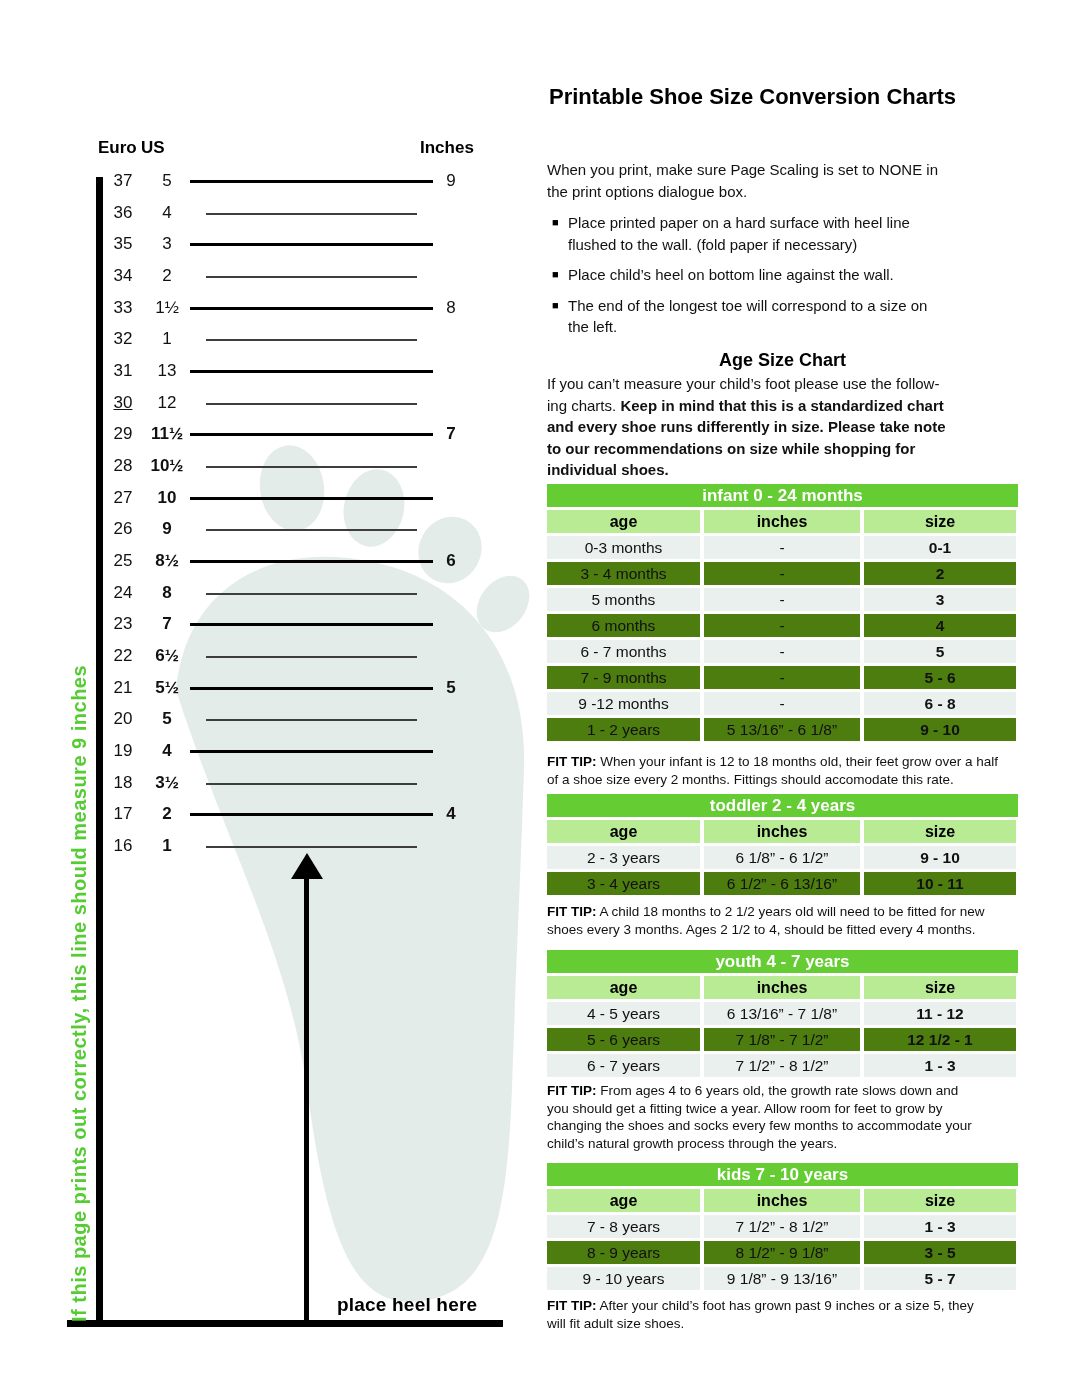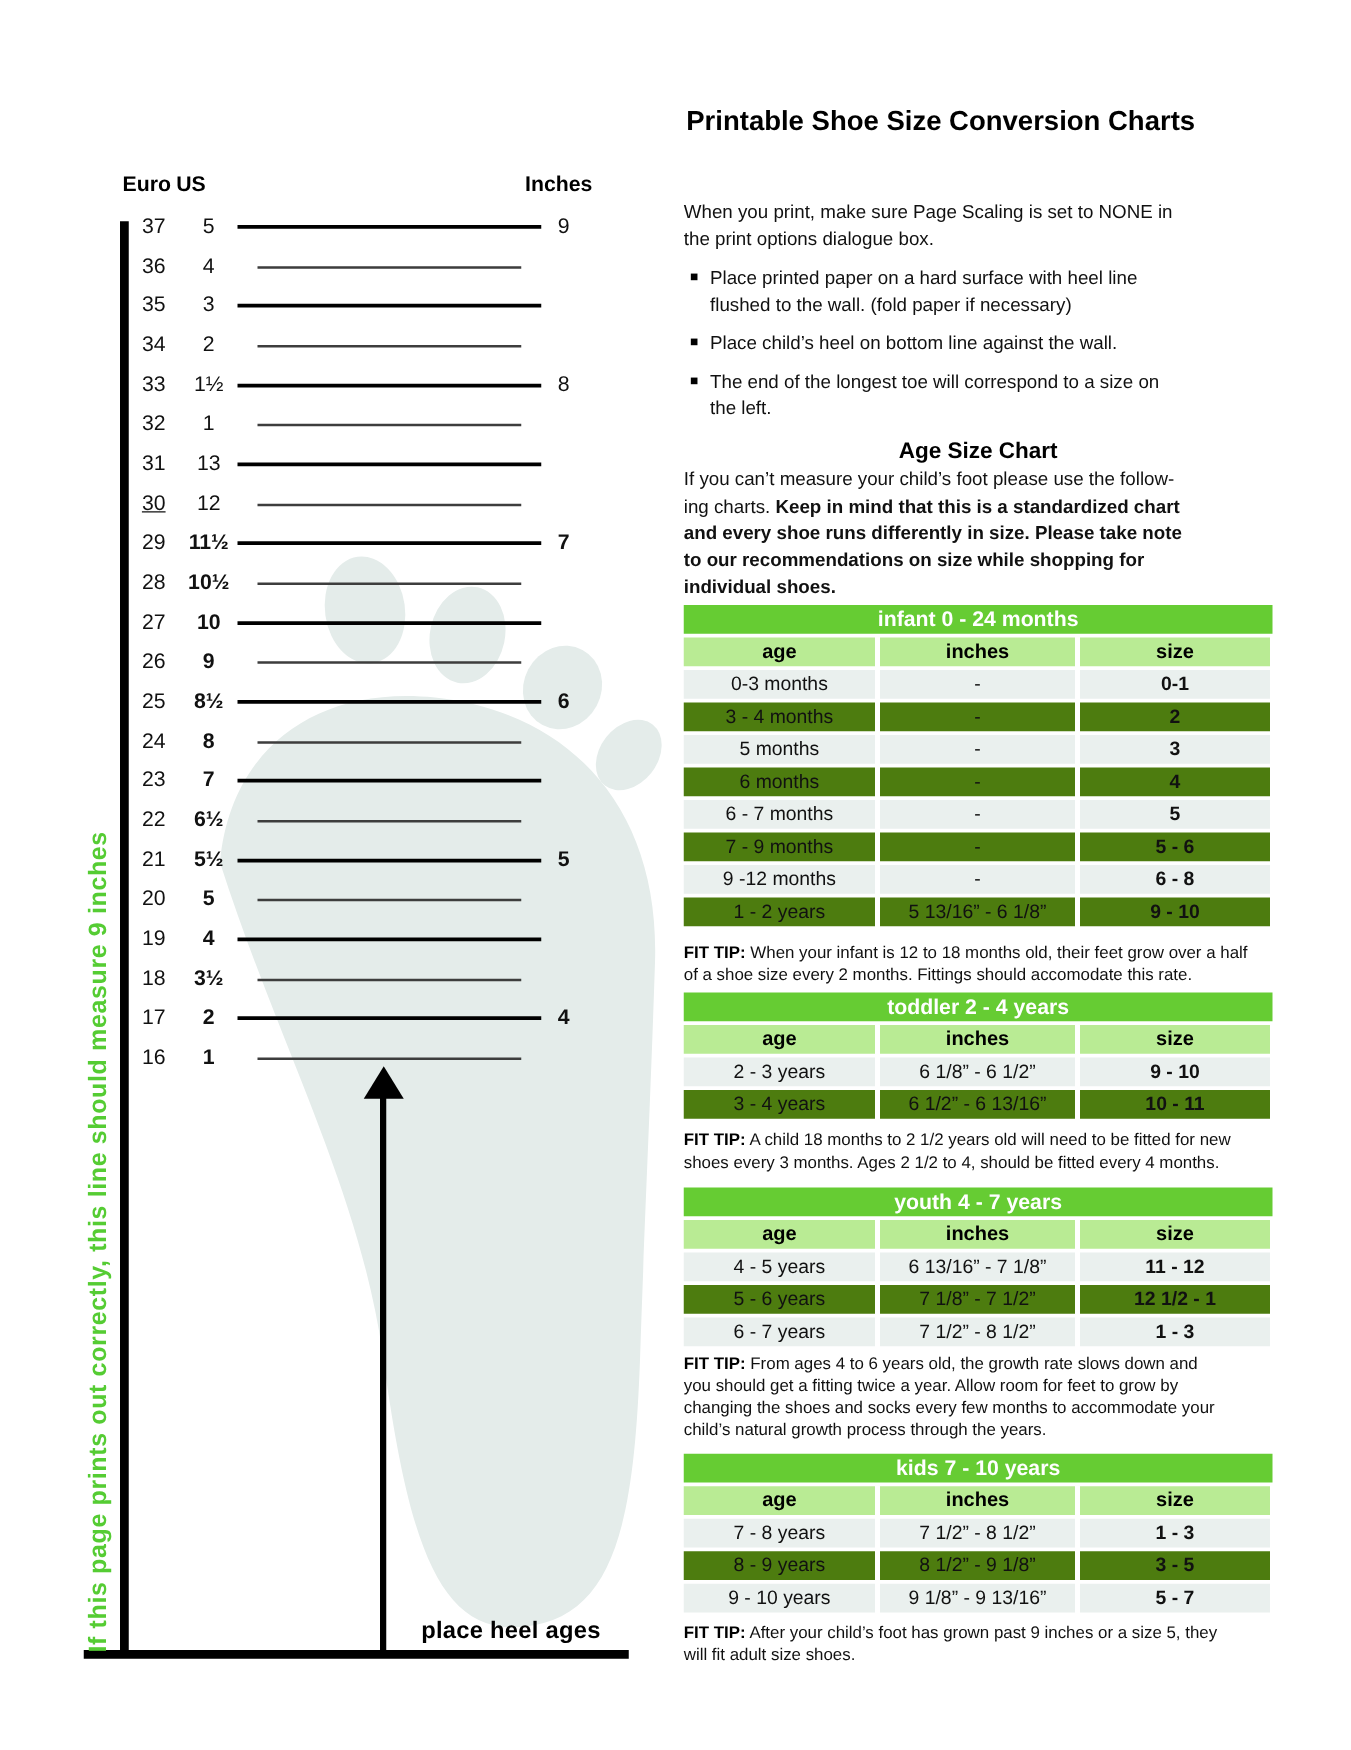--- a/index.html
+++ b/index.html
@@ -189,21 +189,21 @@
       <div class="us-label bold" style="left:141px;width:52px;top:835px;">1</div>
       <div class="tick-line tick-thin" style="left:206px;width:211px;top:846px;height:2px;"></div>
     </div>
 
   <div class="left-bar"></div>
   <div class="heel-line"></div>
   <div class="arrow-shaft"></div>
   <div class="arrow-head"></div>
 
   <div class="vertical-note">If this page prints out correctly, this line should measure 9 inches</div>
-  <div class="heel-label">place heel ages</div>
+  <div class="heel-label">place heel here</div>
 
   <div class="right-col">
     <div class="page-title">Printable Shoe Size Conversion Charts</div>
 
     <div class="body-text" style="left:0;top:159px;">When you print, make sure Page Scaling is set to NONE in
 the print options dialogue box.</div>
 
     <div class="bullets" id="bullets">
         <div class="bullet-row">
           <div class="bullet-glyph">■</div>

